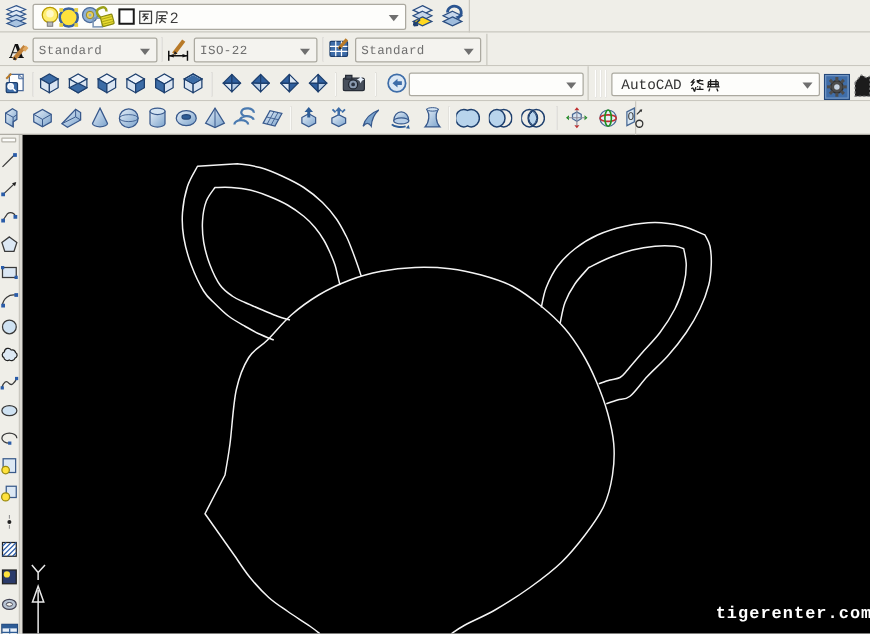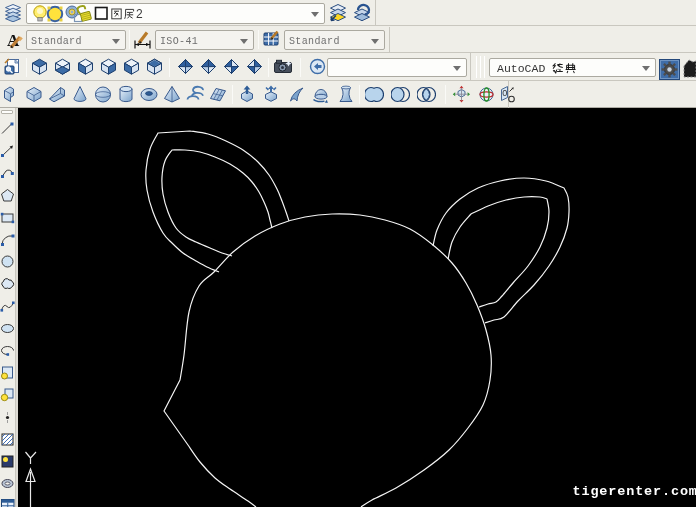--- a/index.html
+++ b/index.html
@@ -72,21 +72,21 @@
       <div style="position:absolute;right:5px;top:8px;width:0;height:0;border-left:4px solid transparent;border-right:4px solid transparent;border-top:5px solid #6f6f6f"></div>
     </div>
 <div style="position:absolute;left:129px;top:30px;width:1px;height:19px;background:#9d9b92;border-right:1px solid #fafaf7"></div>
 <div class="ico" style="left:134px;top:29px"><svg width="17" height="20" viewBox="0 0 17 20" style="">
         <path d="M1,15.5 L16,15.5 M1,11.5 L1,19.5 M16,11.5 L16,19.5" stroke="#111" stroke-width="1.2" fill="none"></path>
         <path d="M1,15.5 l4,-1.4 l0,2.8 Z M16,15.5 l-4,-1.4 l0,2.8 Z" fill="#111"></path>
         <path d="M5,14 L13,3.5" stroke="#b87a28" stroke-width="3.2"></path>
         <path d="M5,14.5 l3,-0.6 l-2.2,-2.2 Z" fill="#222"></path>
       </svg></div>
 <div style="position:absolute;left:155px;top:30px;width:99px;height:20px;background:#f4f3ef;border:1px solid #abA9a0;border-radius:2px;box-sizing:border-box;overflow:hidden">
-      <div style="position:absolute;left:4px;top:5px;font-family:'Liberation Mono',monospace;font-size:10px;color:#6f6f6f;letter-spacing:0.35px;white-space:nowrap">ISO-41</div>
+      <div style="position:absolute;left:4px;top:5px;font-family:'Liberation Mono',monospace;font-size:10px;color:#6f6f6f;letter-spacing:0.35px;white-space:nowrap">ISO-22</div>
       <div style="position:absolute;right:5px;top:8px;width:0;height:0;border-left:4px solid transparent;border-right:4px solid transparent;border-top:5px solid #6f6f6f"></div>
     </div>
 <div style="position:absolute;left:258px;top:30px;width:1px;height:19px;background:#9d9b92;border-right:1px solid #fafaf7"></div>
 <div class="ico" style="left:263px;top:30px"><svg width="17" height="18" viewBox="0 0 17 18" style="">
         <rect x="1" y="3" width="14" height="12" rx="1" fill="#3e6da8" stroke="#1d3f6e"></rect>
         <path d="M1,7 h14 M1,11 h14 M5.6,3 v12 M10.2,3 v12" stroke="#fff" stroke-width="1"></path>
         <path d="M8,9 L14.5,1.5" stroke="#b87a28" stroke-width="2.6"></path>
         <path d="M8,9.5 l2.6,-0.5 l-2,-2 Z" fill="#222"></path>
       </svg></div>
 <div style="position:absolute;left:284px;top:30px;width:101px;height:20px;background:#f4f3ef;border:1px solid #abA9a0;border-radius:2px;box-sizing:border-box;overflow:hidden">

